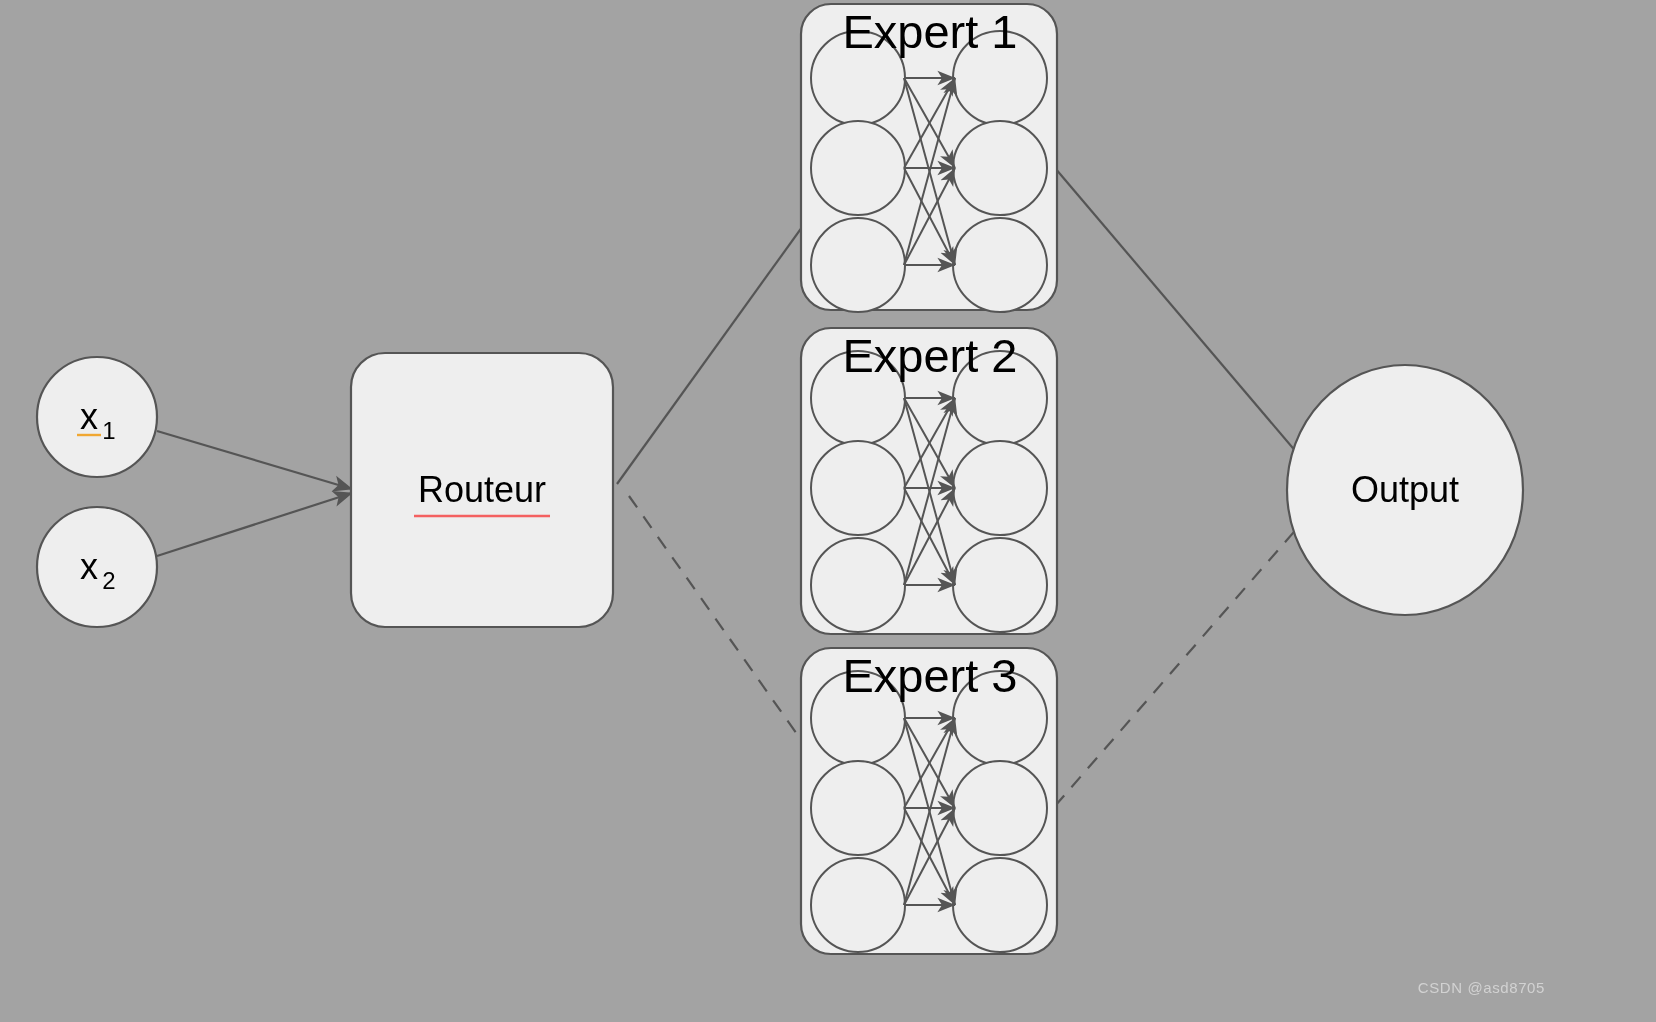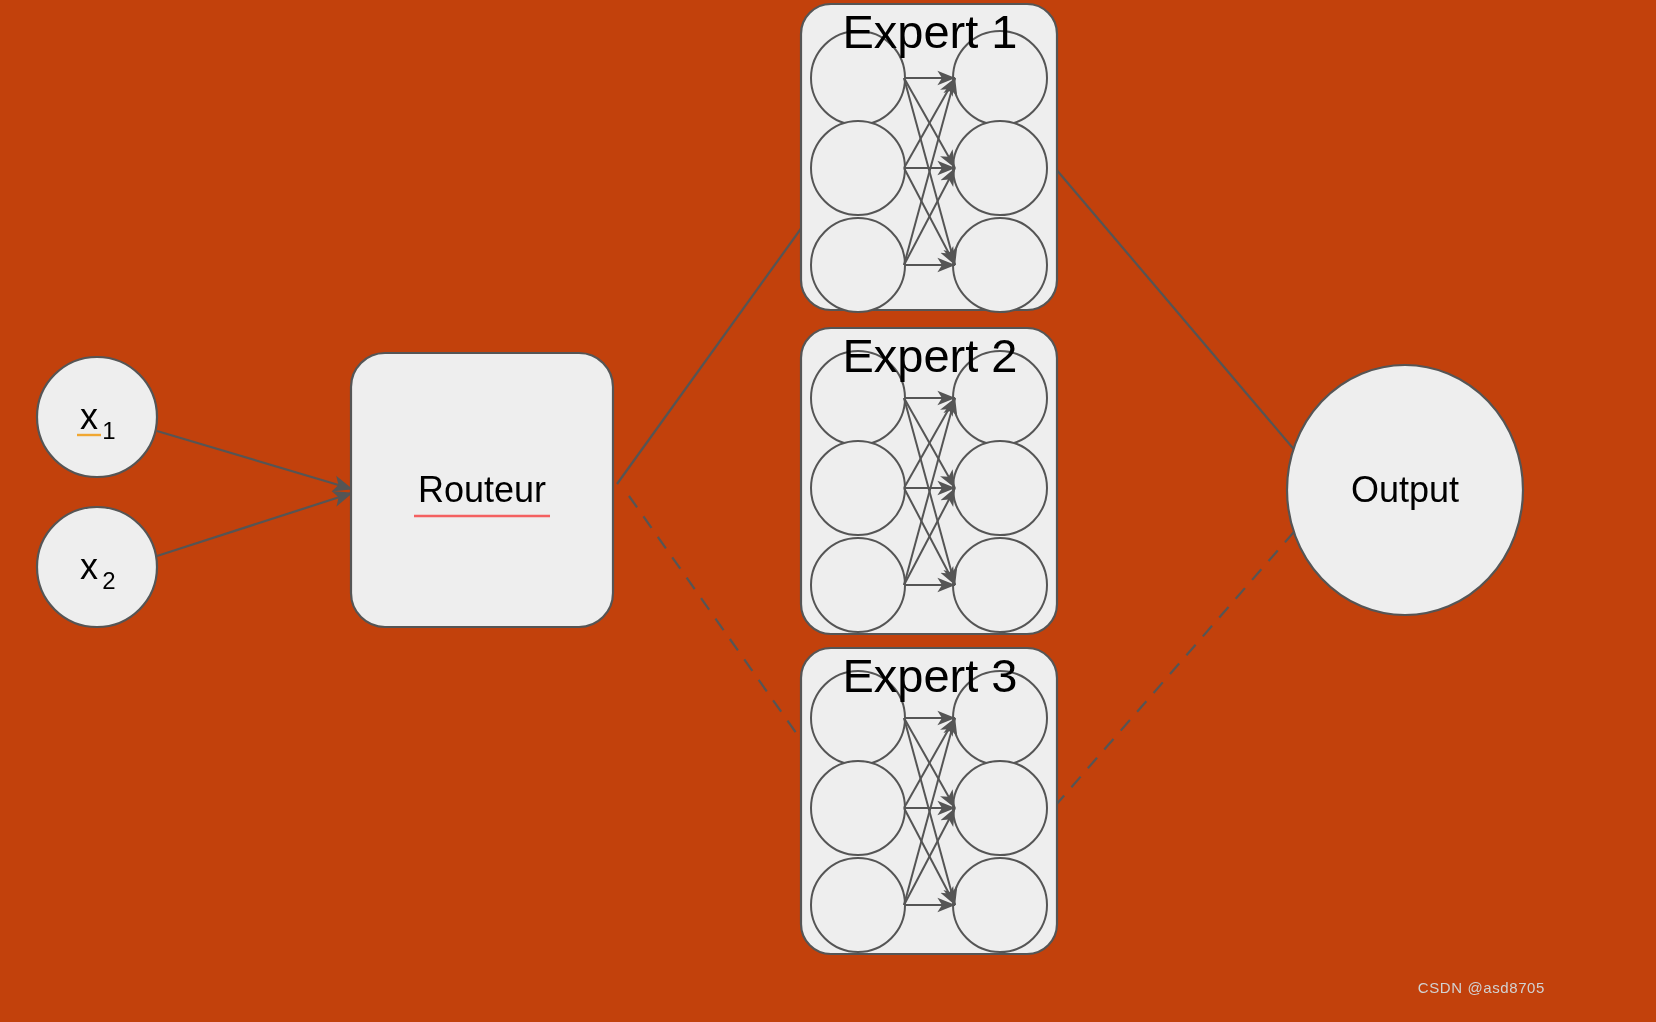--- a/index.html
+++ b/index.html
@@ -9,21 +9,21 @@
     background: #ffffff;
   }
   body {
     font-family: "Liberation Sans", sans-serif;
   }
   #canvas-wrap {
     position: relative;
     width: 1656px;
     height: 1022px;
     overflow: hidden;
-    background: #c2410c;
+    background: #a3a3a3;
     text-align: right;
   }
   svg#diagram {
     display: block;
     width: 1656px;
     height: 1022px;
   }
   .shape-fill { fill: #eeeeee; }
   .shape-stroke { stroke: #555555; }
   .node-label {

